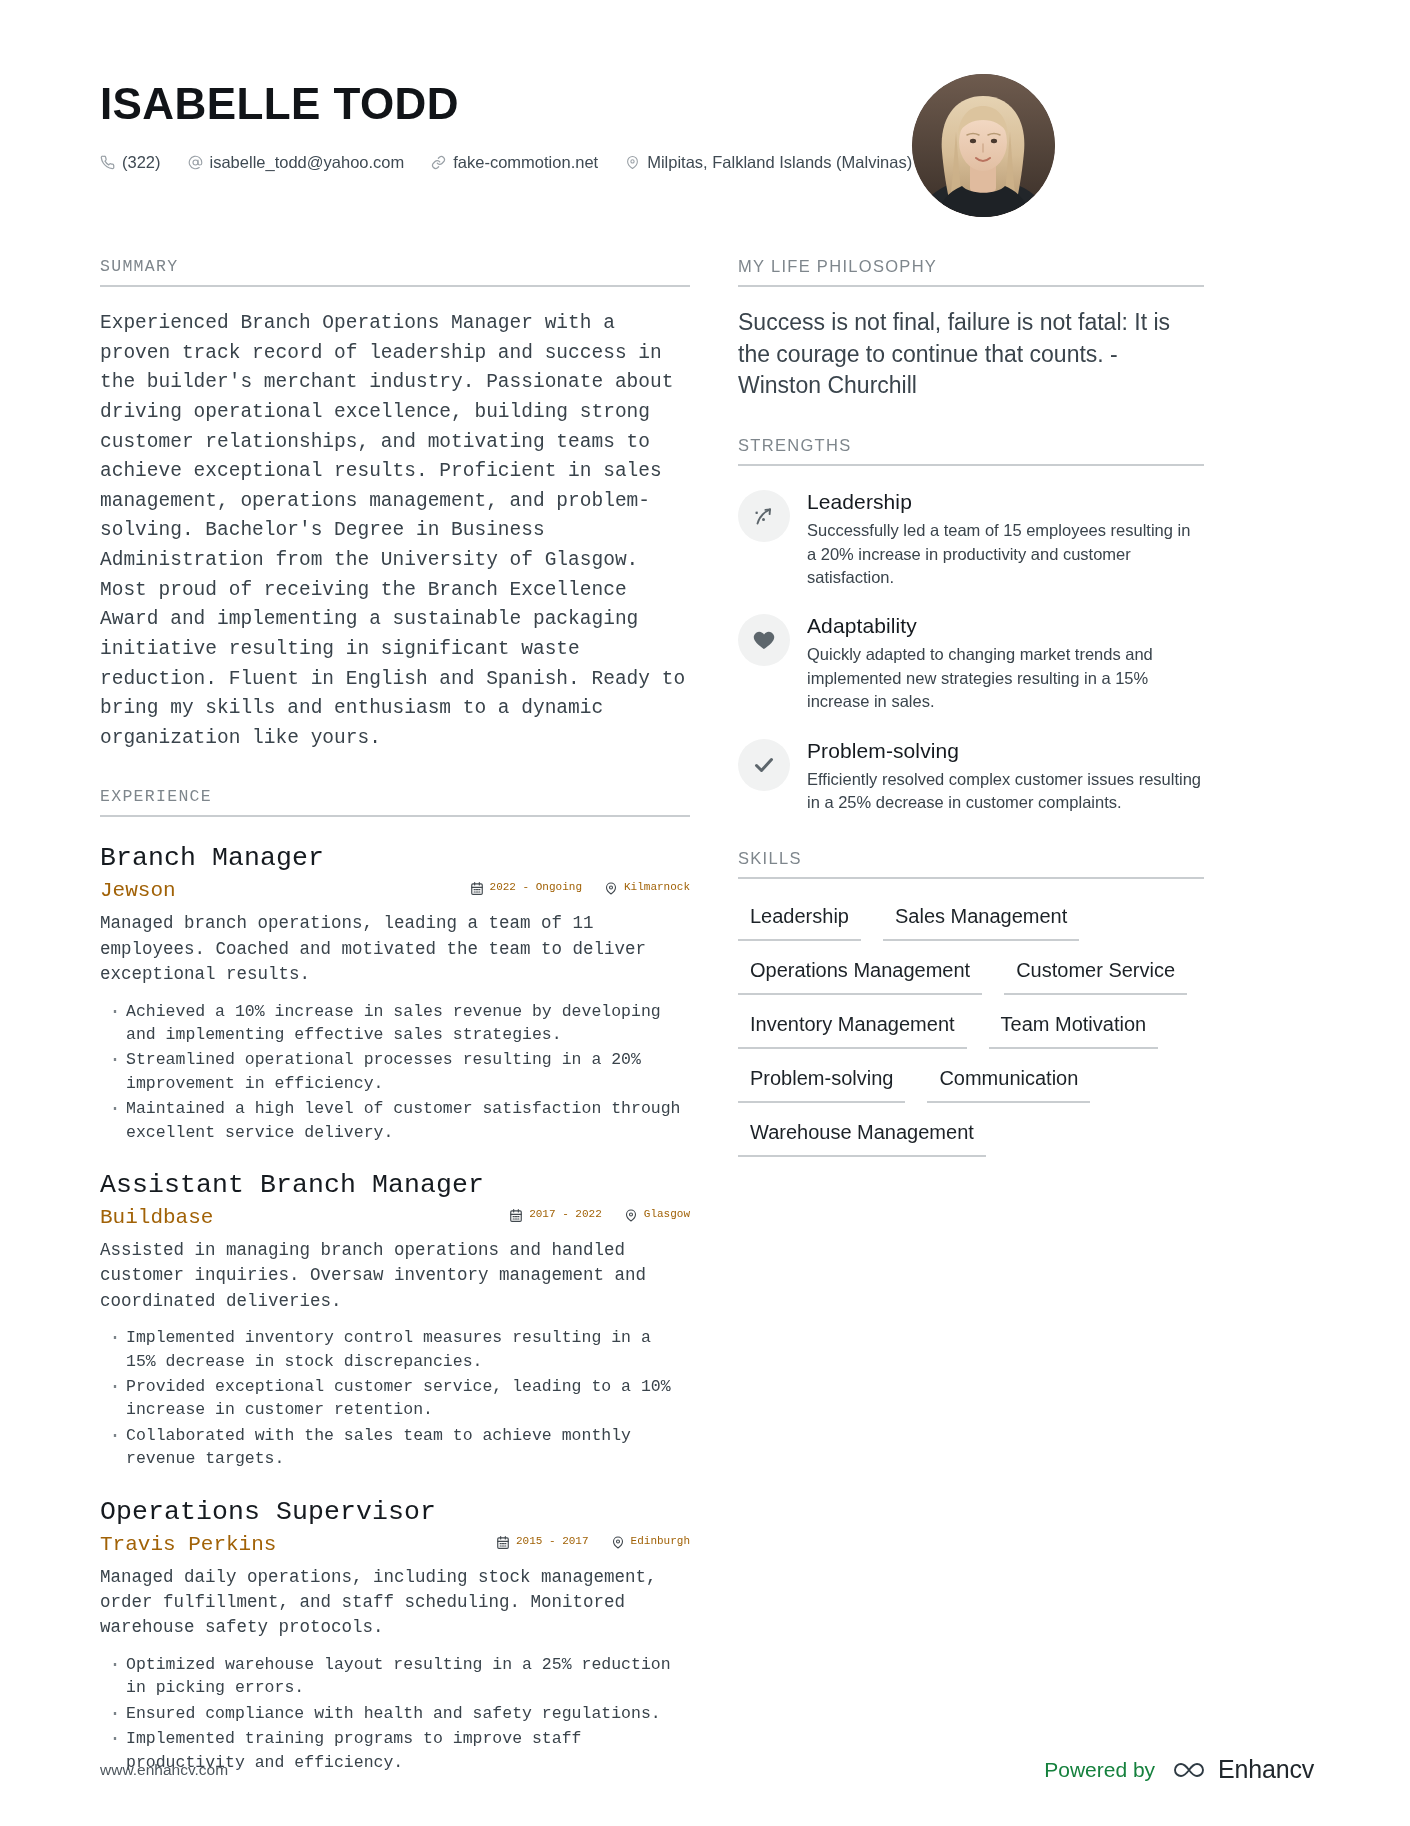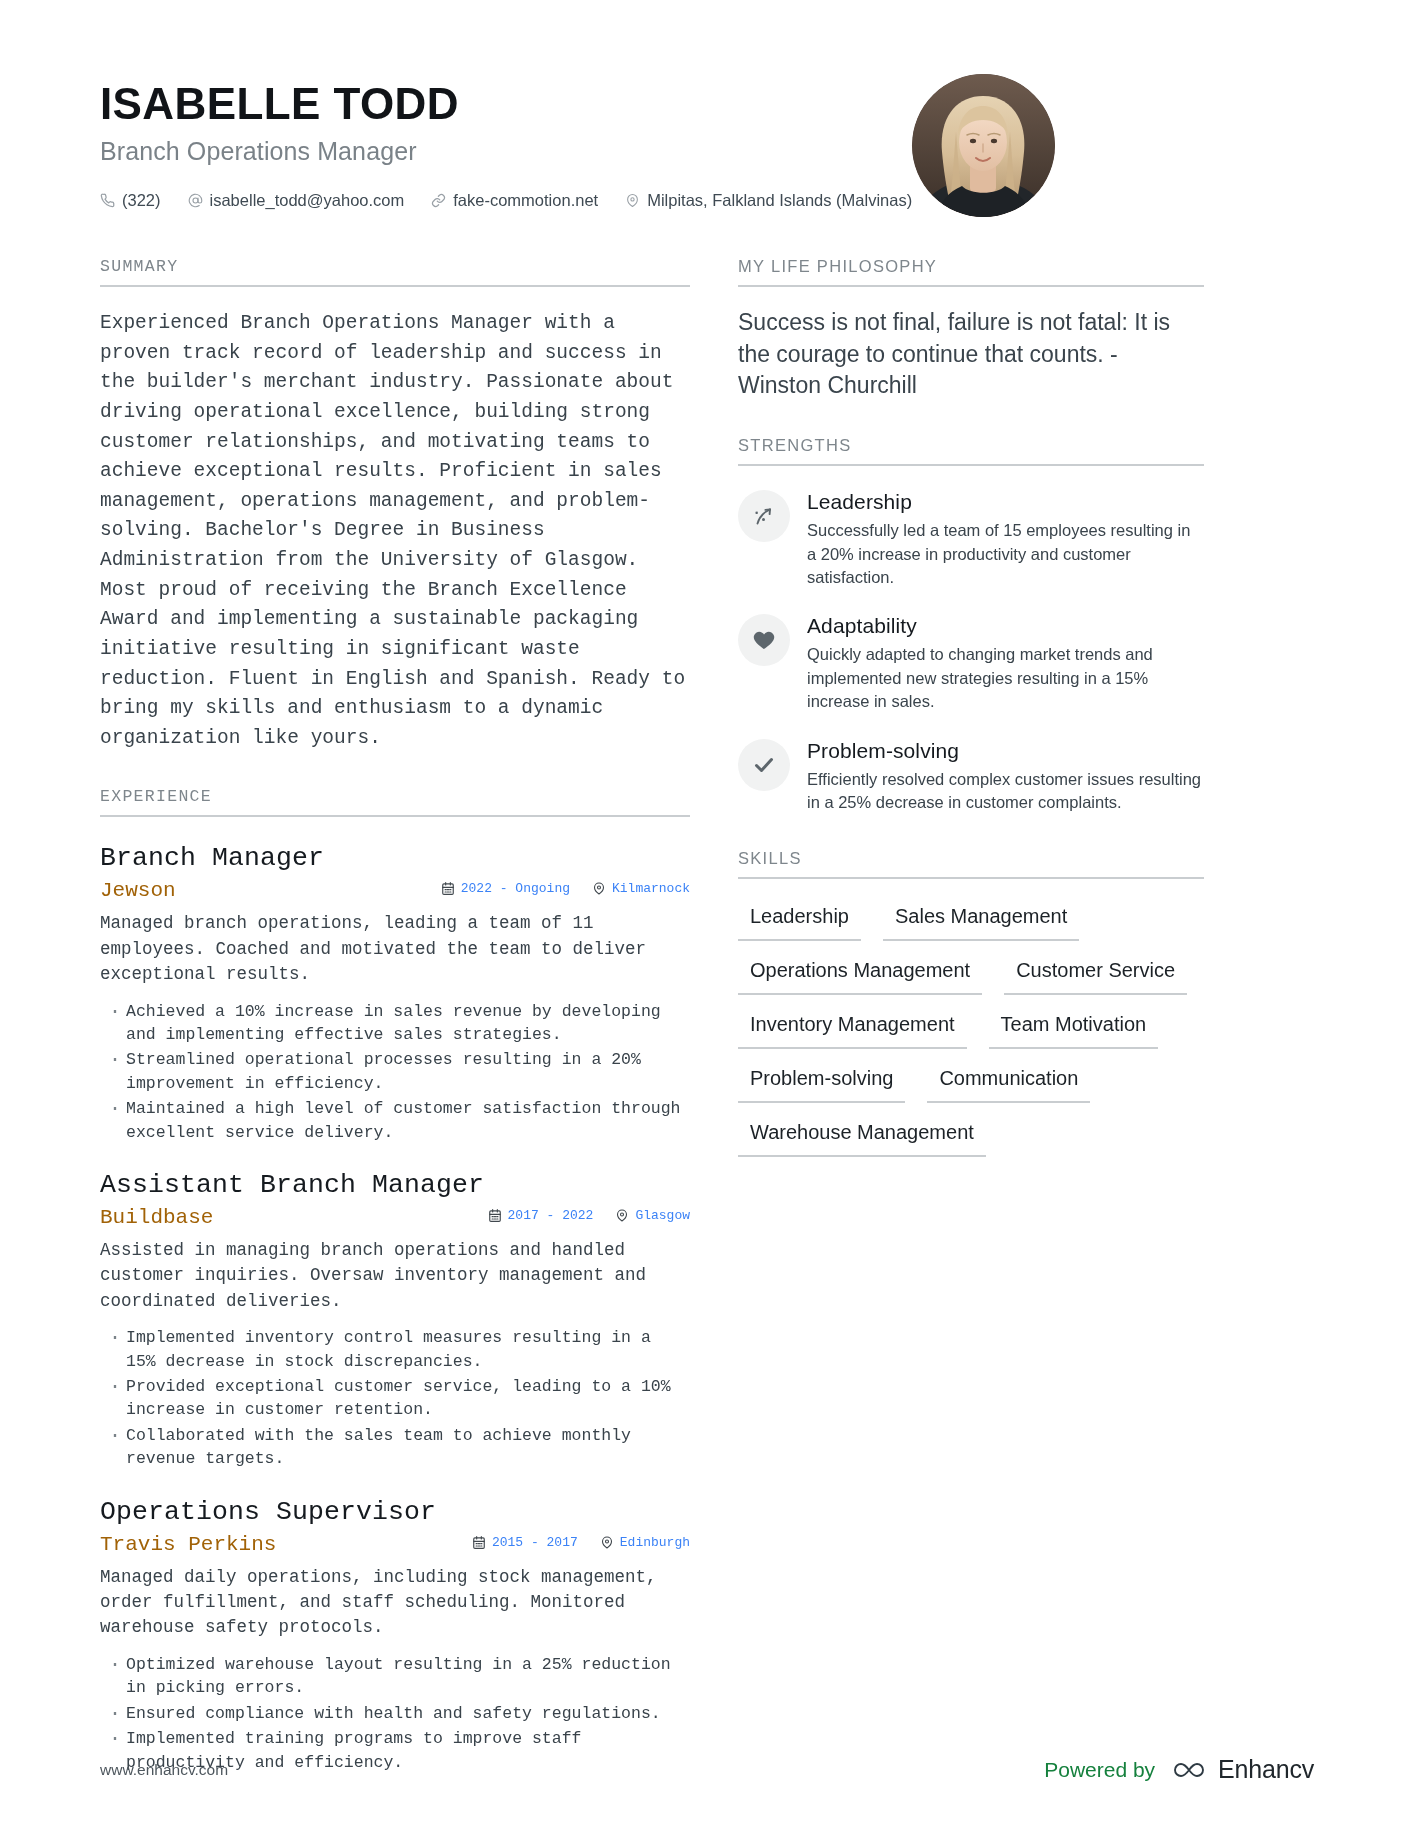--- a/index.html
+++ b/index.html
@@ -129,24 +129,24 @@
     margin-top: 6px;
     width: 100%;
   }
   .exp-company {
     font-size: 21px;
     color: #a16207;
     flex: 1 1 auto;
   }
   .exp-date, .exp-loc {
     display: inline-flex;
-    align-items: flex-end;
+    align-items: flex-start;
     gap: 6px;
-    font-size: 13px;
-    color: #3b82f6;
+    font-size: 11px;
+    color: #a16207;
     white-space: nowrap;
   }
   .exp-date { margin-right: 22px; }
   .exp-date .ico, .exp-loc .ico {
     display: inline-flex; align-items: center; justify-content: center;
     width: 14px; height: 15px; color: #41484e;
   }
   .exp-desc {
     margin-top: 9px;
     font-size: 17.5px;
@@ -247,21 +247,20 @@
   }
 </style>
 </head>
 <body>
 
 <div class="page">
 
   <div class="header">
     <div class="header-left">
       <div class="name">ISABELLE TODD</div>
-      <div class="role">Branch Operations Manager</div>
 
       <div class="contact-row">
 
         <div class="contact-item">
           <span class="ico">
             <svg width="15" height="15" viewBox="0 0 24 24" fill="none" stroke="currentColor" stroke-width="2" stroke-linecap="round" stroke-linejoin="round">
               <path d="M22 16.9v3a2 2 0 0 1-2.2 2 19.8 19.8 0 0 1-8.6-3.1 19.5 19.5 0 0 1-6-6A19.8 19.8 0 0 1 2.1 4.2 2 2 0 0 1 4.1 2h3a2 2 0 0 1 2 1.7c.1 1 .3 1.9.6 2.8a2 2 0 0 1-.5 2.1L8 9.8a16 16 0 0 0 6 6l1.2-1.2a2 2 0 0 1 2.1-.5c.9.3 1.8.5 2.8.6a2 2 0 0 1 1.7 2z"></path>
             </svg>
           </span>
           <span>(322)</span>

